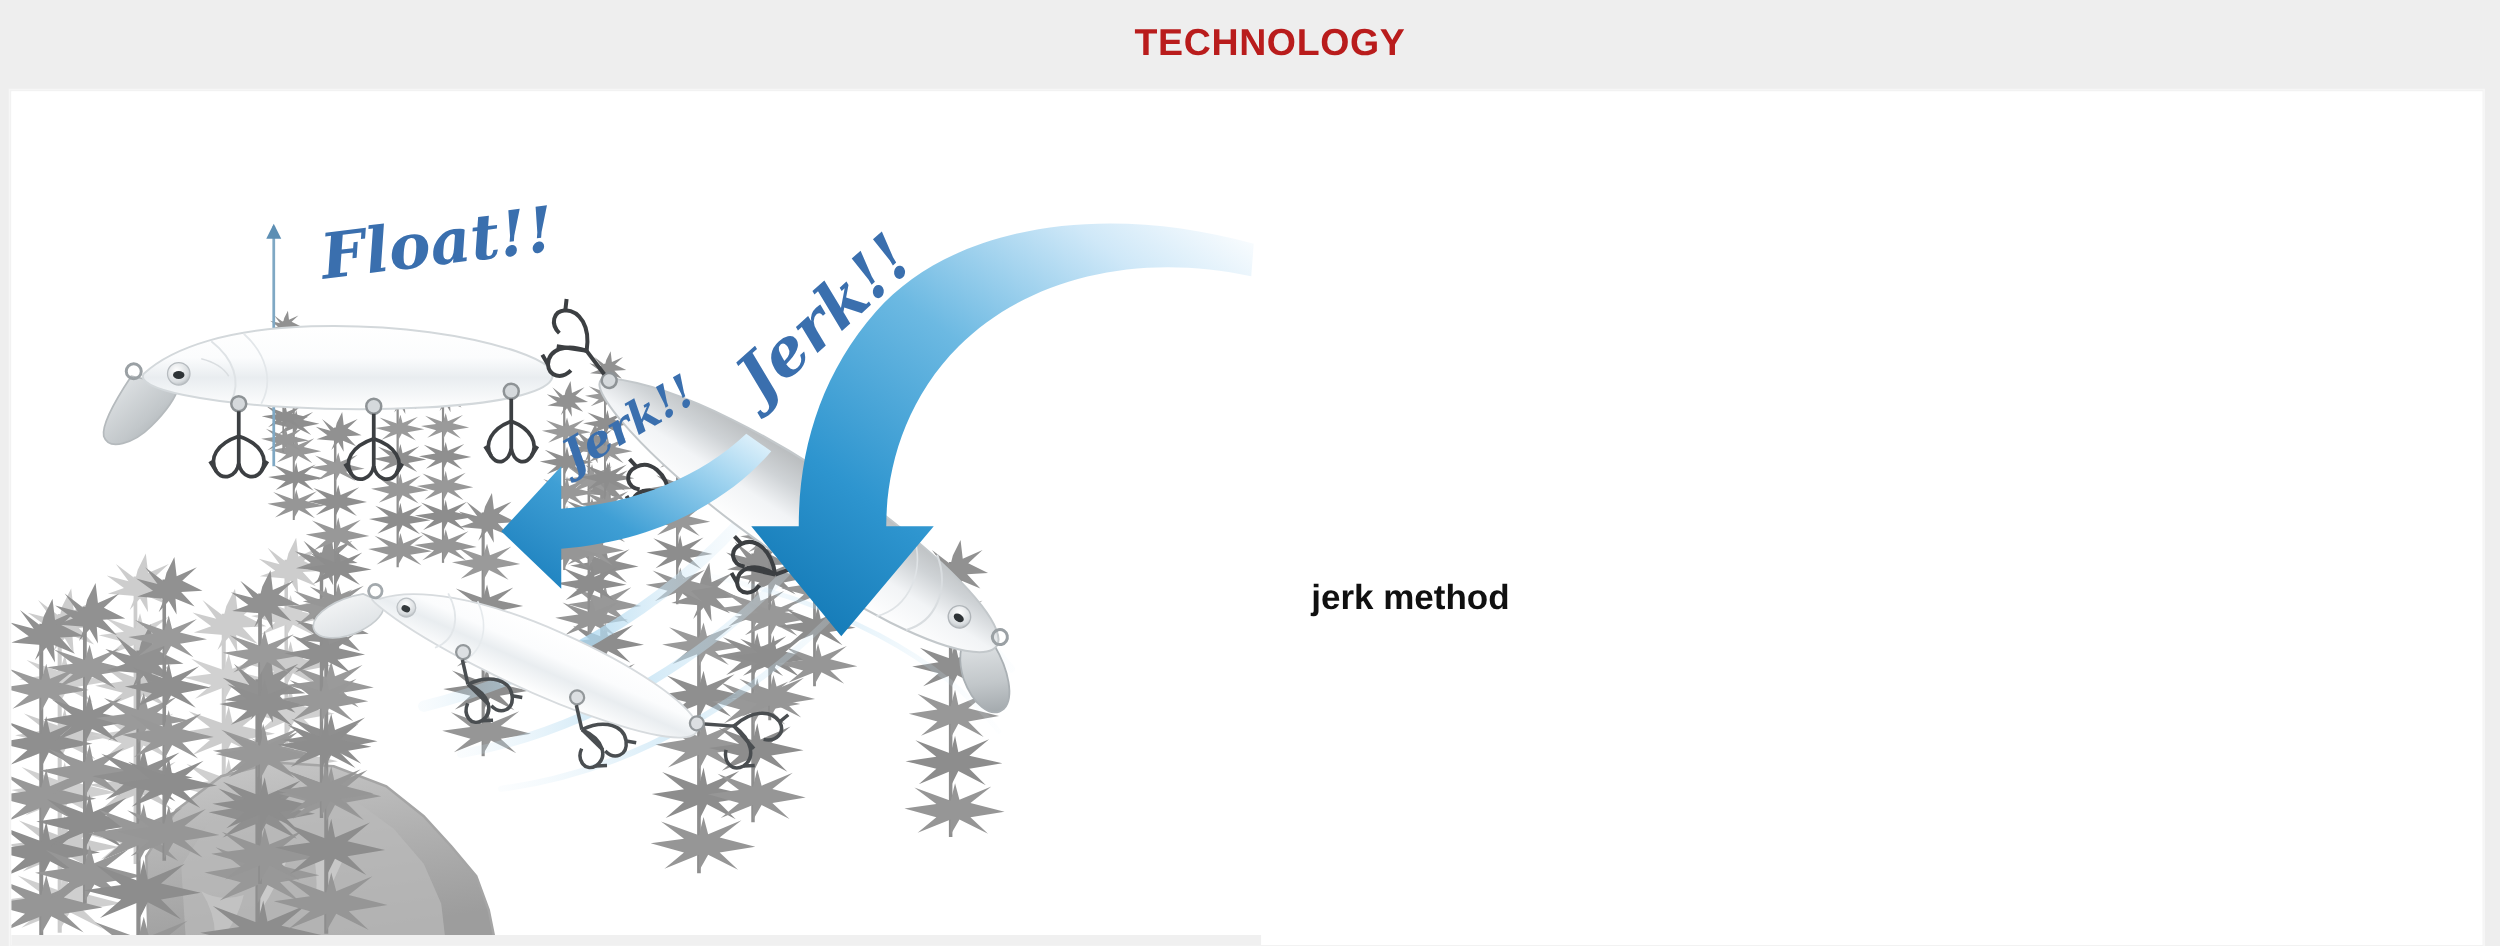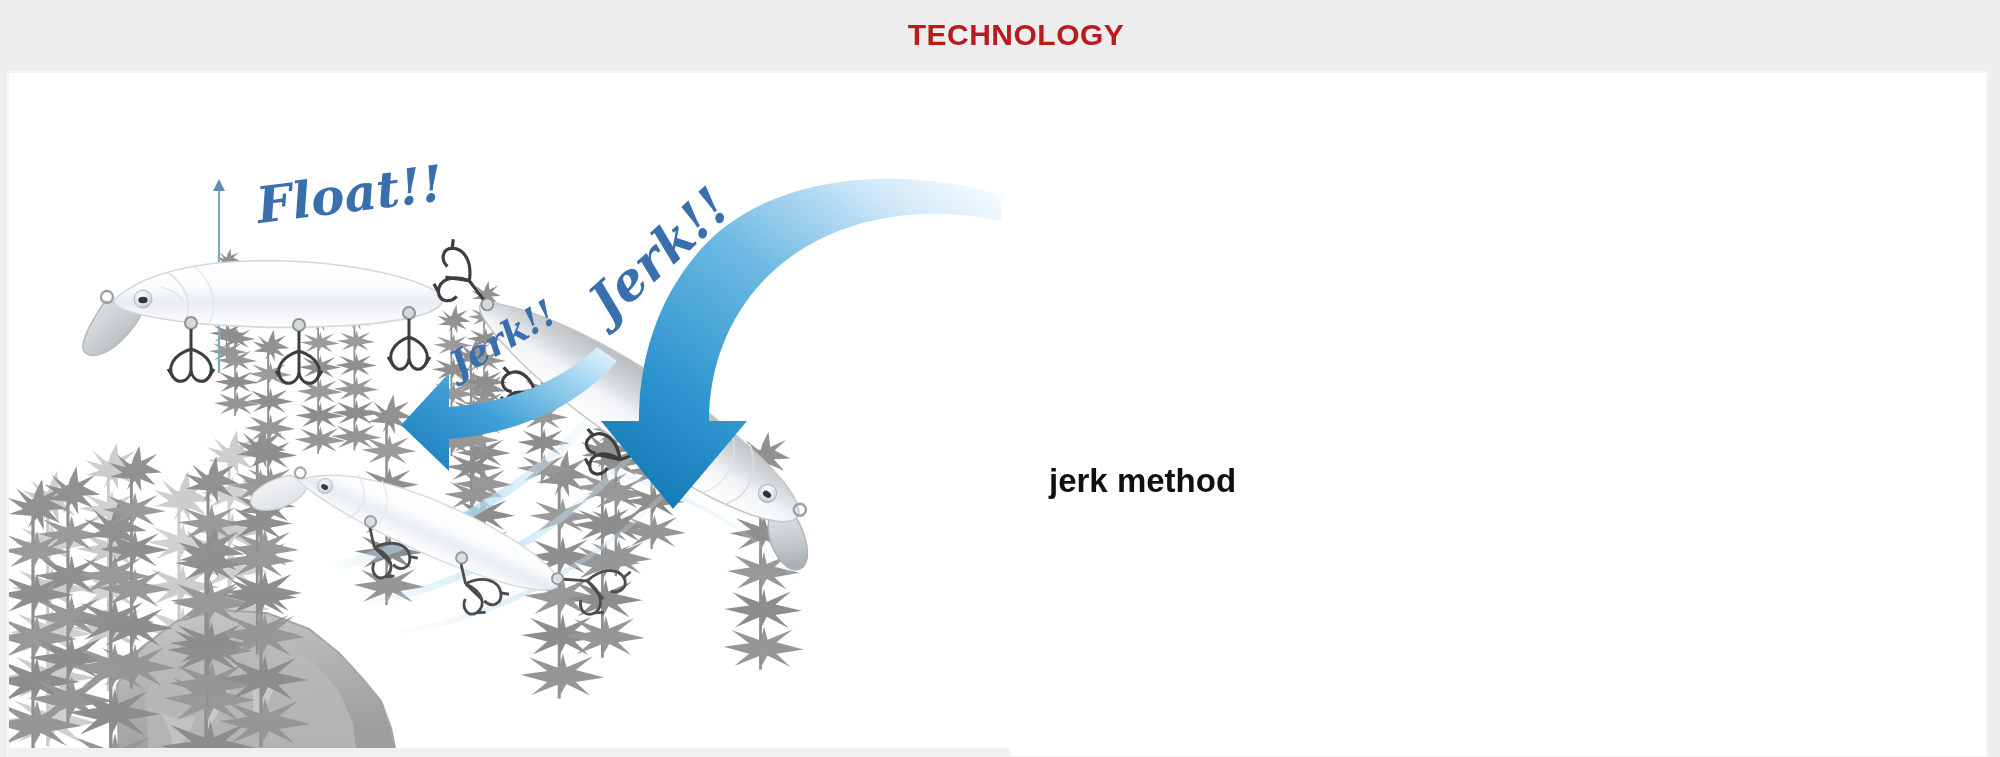--- a/index.html
+++ b/index.html
@@ -49,21 +49,21 @@
     height: 685px;
     overflow: hidden;
   }
   .illustration svg { display: block; }
 
   
   .caption {
     position: absolute;
     left: 1040px;
     top: 391px;
-    font-size: 33px;
+    font-size: 28px;
     font-weight: bold;
     color: #101010;
     white-space: nowrap;
     line-height: 1;
   }
 
   
   .pic-floor {
     position: absolute;
     left: 0;

